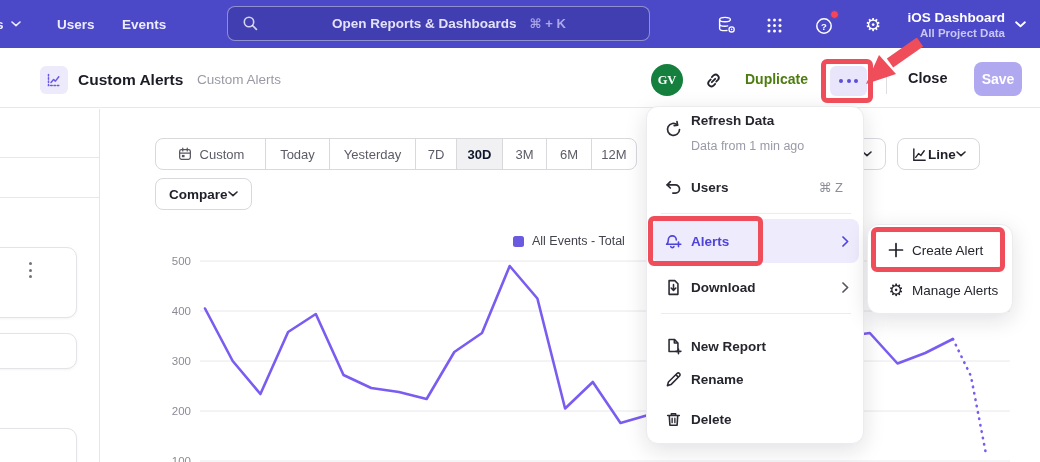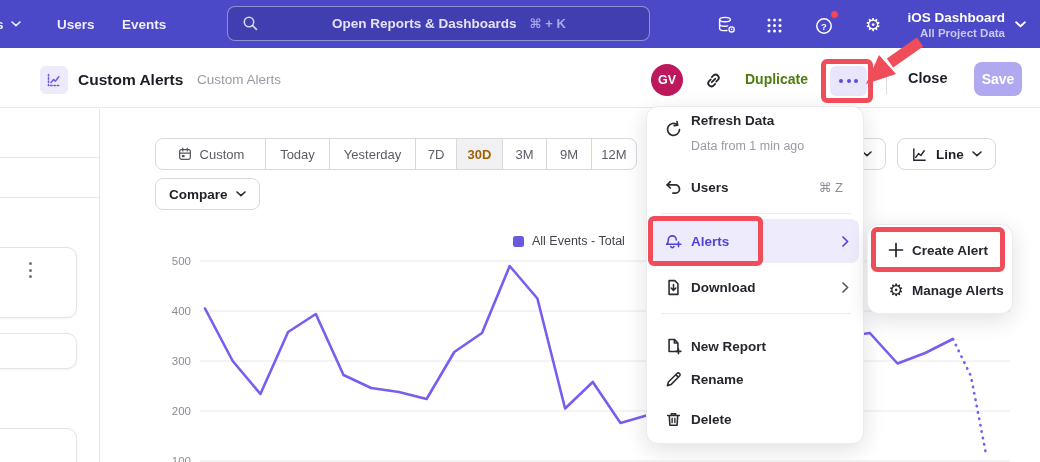--- a/index.html
+++ b/index.html
@@ -30,22 +30,22 @@
   .project-scope { color:#c9c7f2; font-size:11.5px; font-weight:600; line-height:14px; }
 
   
   .report-header { position:absolute; left:0; top:48px; width:1040px; height:60px; background:#fff;
                    border-bottom:1px solid #e8e8ec; }
   .title-iconbox { position:absolute; left:40px; top:18px; width:28px; height:28px; border-radius:6px;
                    background:#ECEAFB; display:flex; align-items:center; justify-content:center; }
   .page-title { position:absolute; left:78px; top:23px; font-size:15.5px; font-weight:700; color:#1c1c26; }
   .breadcrumb { position:absolute; left:197px; top:24px; font-size:13.5px; color:#9a9aa6; }
   .avatar { position:absolute; left:651px; top:16px; width:32px; height:32px; border-radius:50%;
-            background:#be185d; color:#fff; font-size:12.5px; font-weight:700; display:flex;
-            align-items:center; justify-content:center; cursor:pointer; }
+            background:#15803d; color:#fff; font-size:12.5px; font-weight:700; display:flex;
+            align-items:center; justify-content:center; cursor:pointer;font-family:Liberation Serif, serif; }
   .link-btn { position:absolute; left:701px; top:20px; width:24px; height:24px; display:flex;
               align-items:center; justify-content:center; cursor:pointer; color:#23232d; }
   .dup-btn { position:absolute; left:745px; top:23px; font-size:14px; font-weight:600; color:#4d7c0f; cursor:pointer; }
   .dots-btn { position:absolute; left:830px; top:18px; width:37px; height:30px; border-radius:6px;
               background:#E9E6FB; display:flex; align-items:center; justify-content:center; gap:3.5px; cursor:pointer; }
   .dots-btn i { width:4px; height:4px; border-radius:50%; background:#5a4fd8; }
   .hdr-divider { position:absolute; left:886px; top:16px; width:1px; height:30px; background:#dddde2; }
   .close-btn { position:absolute; left:908px; top:22px; font-size:14.5px; font-weight:600; color:#1d1d27; cursor:pointer; }
   .save-btn { position:absolute; left:974px; top:14px; width:48px; height:34px; border:none; border-radius:8px;
               background:#B0A9F0; color:#fff; font-size:14px; font-weight:600; font-family:inherit; cursor:pointer; }
@@ -58,22 +58,22 @@
              border-radius:10px; box-shadow:0 1px 3px rgba(20,20,40,.05); }
   .sb-kebab { position:absolute; left:54px; top:14px; display:flex; flex-direction:column; gap:3.5px; cursor:pointer; }
   .sb-kebab i { width:3px; height:3px; border-radius:50%; background:#73737e; }
 
   
   .seg-control { position:absolute; left:155px; top:138px; height:32px; display:flex;
                  border:1px solid #d8d8dd; border-radius:8px; overflow:hidden; background:#fff; }
   .seg { display:flex; align-items:center; justify-content:center; gap:7px; font-size:13px; color:#5c5c68;
          border-right:1px solid #d8d8dd; cursor:pointer; }
   .seg:last-child { border-right:none; }
-  .seg.selected { background:#f1f1f3; color:#a16207; font-weight:700; }
-  .pill-btn { position:absolute; height:32px; display:flex; align-items:center; gap:8px; padding:0 13px;
+  .seg.selected { background:#f1f1f3; color:#0f172a; font-weight:700; }
+  .pill-btn { position:absolute; height:32px; display:flex; align-items:center; gap:0; padding:0 13px;
               border:1px solid #d8d8dd; border-radius:8px; background:#fff; font-size:13.5px; font-weight:600;
               color:#1f1f29; cursor:pointer; }
   .compare-btn { left:155px; top:178px; }
   .hidden-dd { left:800px; top:138px; width:86px; justify-content:flex-end; }
   .line-btn { left:897px; top:138px; }
 
   
   .legend { position:absolute; left:513px; top:234px; display:flex; align-items:center; gap:8px; }
   .legend-swatch { width:11px; height:11px; border-radius:2.5px; }
   .legend-label { font-size:12.5px; color:#44444f; }
@@ -92,21 +92,21 @@
   .menu-divider { position:absolute; left:14px; width:190px; height:1px; background:#ececf0; }
   .row-highlight { position:absolute; left:6px; width:206px; height:44px; background:#EDEBFC; border-radius:8px; }
   .purple-text { color:#4F44D9 !important; }
 
   
   .submenu { position:absolute; left:867px; top:224px; width:146px; height:90px; background:#fff;
              border:1px solid #ececf0; border-radius:12px; box-shadow:0 6px 22px rgba(25,25,50,.13); z-index:11; }
   .submenu-row { position:absolute; left:0; width:146px; height:42px; display:flex; align-items:center; cursor:pointer; }
   .submenu-ic { position:absolute; left:18px; width:20px; height:20px; display:flex; align-items:center;
                 justify-content:center; color:#2b2b35; }
-  .submenu-label { position:absolute; left:44px; font-size:13.5px; font-weight:700; color:#26262f; white-space:nowrap; }
+  .submenu-label { position:absolute; left:44px; font-size:13.5px; font-weight:400; color:#26262f; white-space:nowrap; }
 
   
   .red-box { position:absolute; border:5px solid #EE4D59; border-radius:6px; z-index:12; pointer-events:none; }
   .rb-dots { left:821px; top:59px; width:52px; height:44px; }
   .rb-alerts { left:648px; top:216px; width:115px; height:50px; }
   .rb-create { left:871px; top:227px; width:134px; height:45px; }
   .red-arrow { position:absolute; left:856px; top:38px; z-index:12; pointer-events:none; }
 
   .gear-glyph { font-size:18px; line-height:1; }
 </style>
@@ -242,21 +242,21 @@
     <div class="seg" style="width:41px">
         <span>7D</span>
       </div>
     <div class="seg selected" style="width:46px">
         <span>30D</span>
       </div>
     <div class="seg" style="width:44px">
         <span>3M</span>
       </div>
     <div class="seg" style="width:45px">
-        <span>9M</span>
+        <span>6M</span>
       </div>
     <div class="seg" style="width:44px">
         <span>12M</span>
       </div>
   </div>
 
   <div class="pill-btn compare-btn">
     <span>Compare</span>
     <svg width="10" height="6" viewBox="0 0 10 6">
         <path d="M1 1 L5 4.6 L9 1" stroke="#2a2a33" stroke-width="1.6" fill="none" stroke-linecap="round" stroke-linejoin="round"></path>

